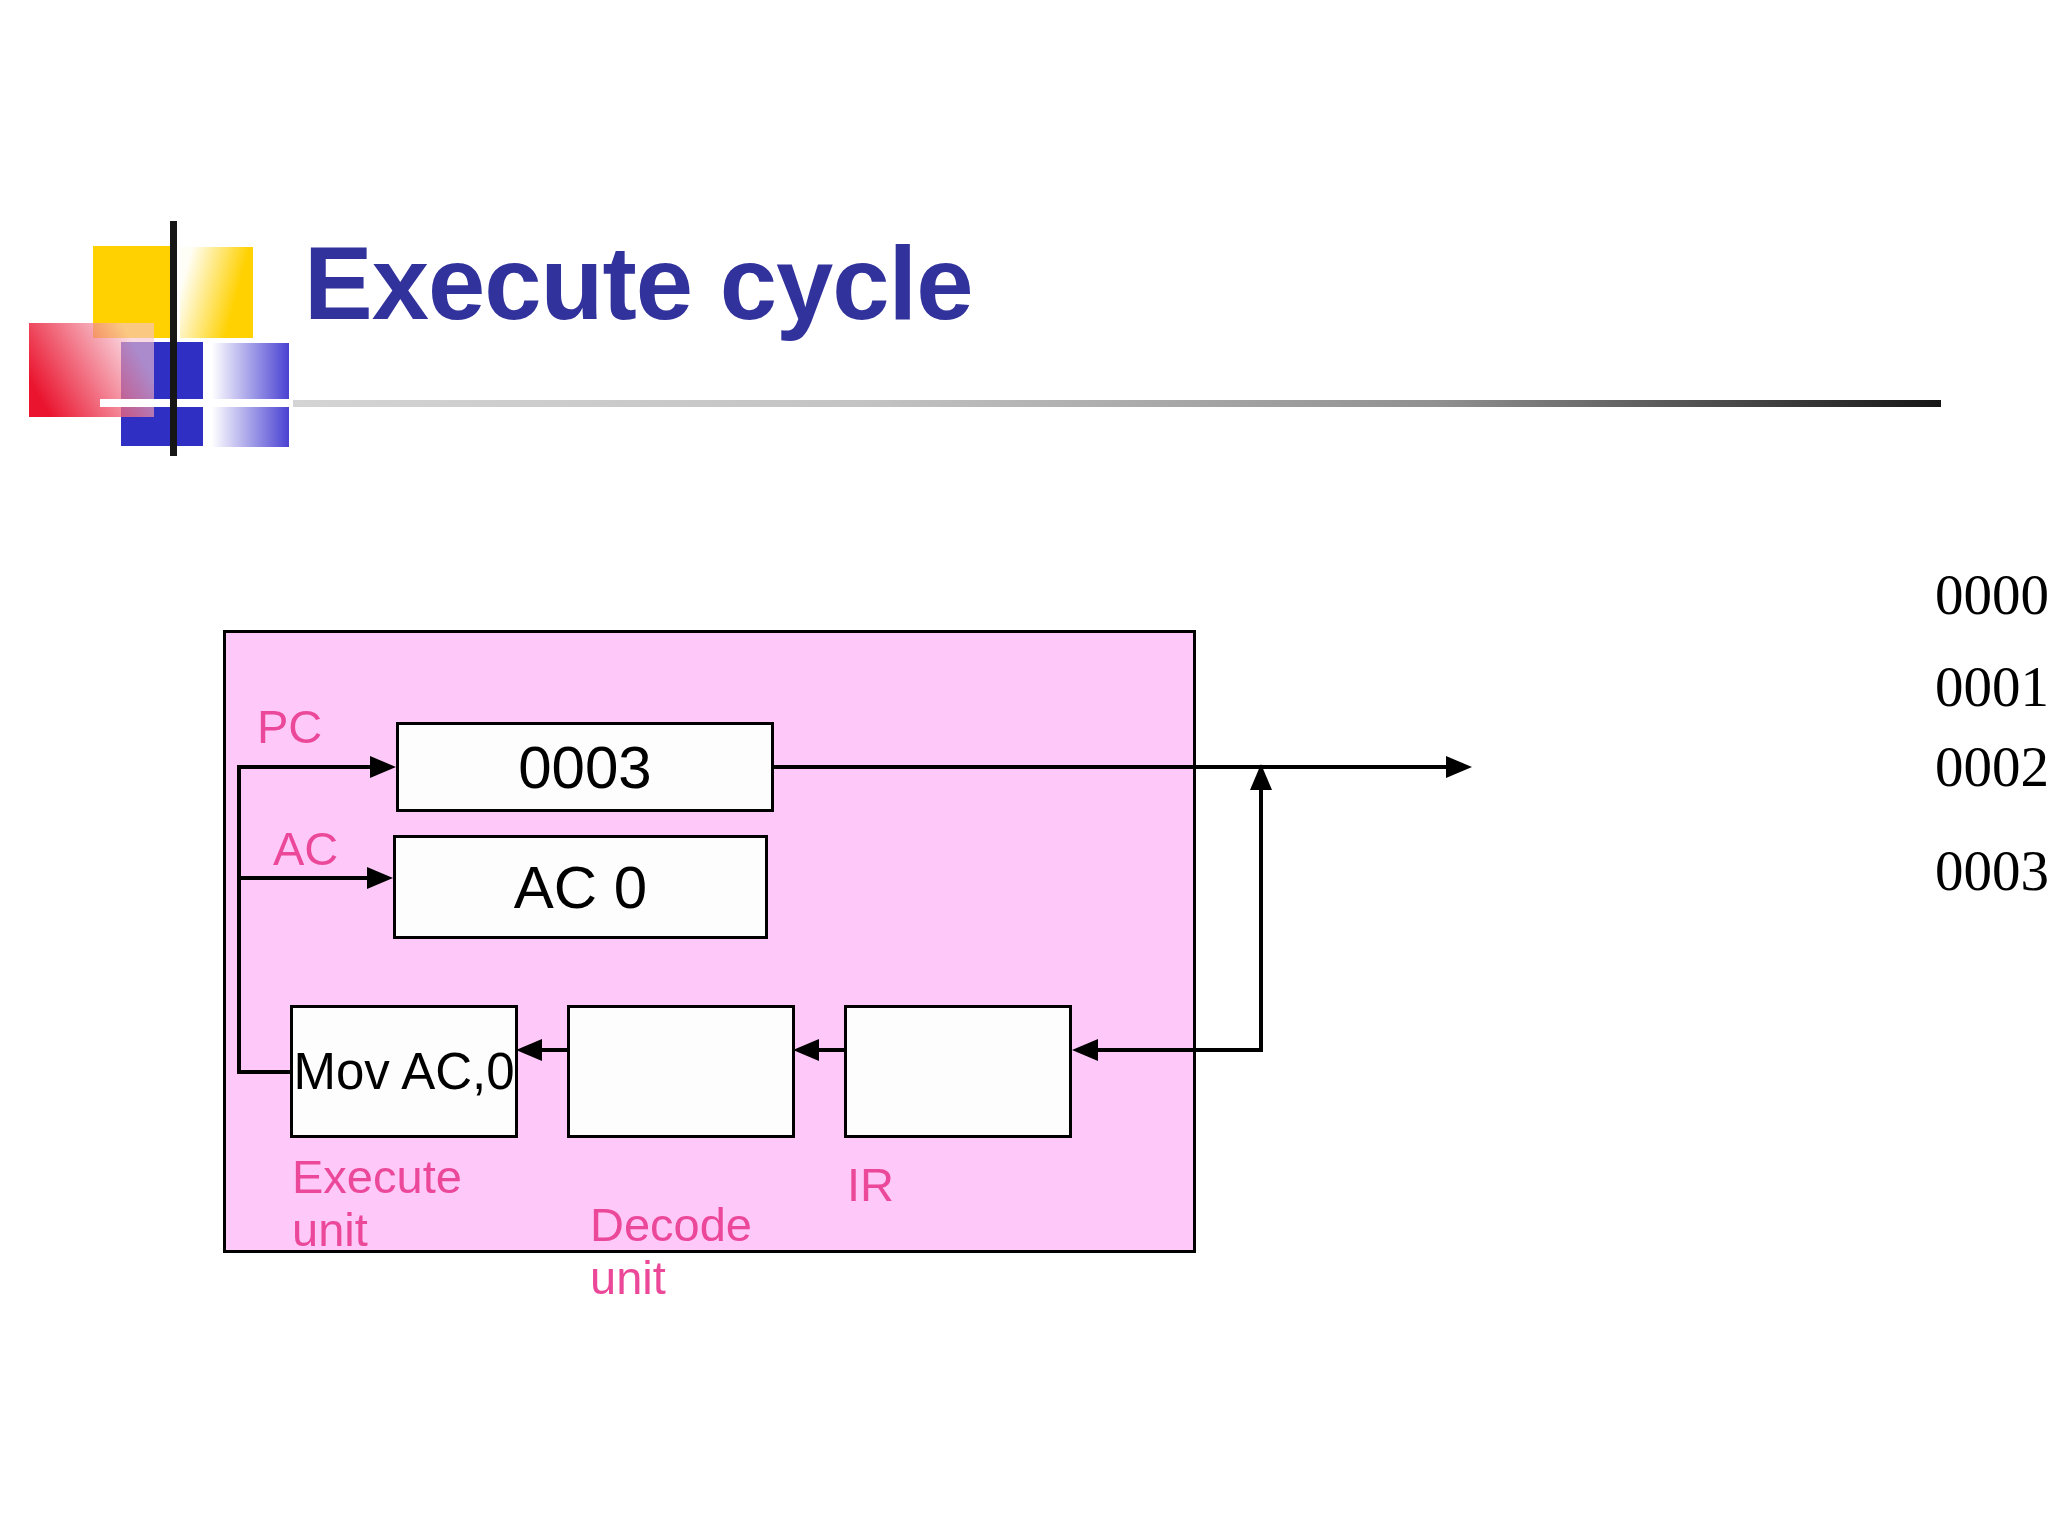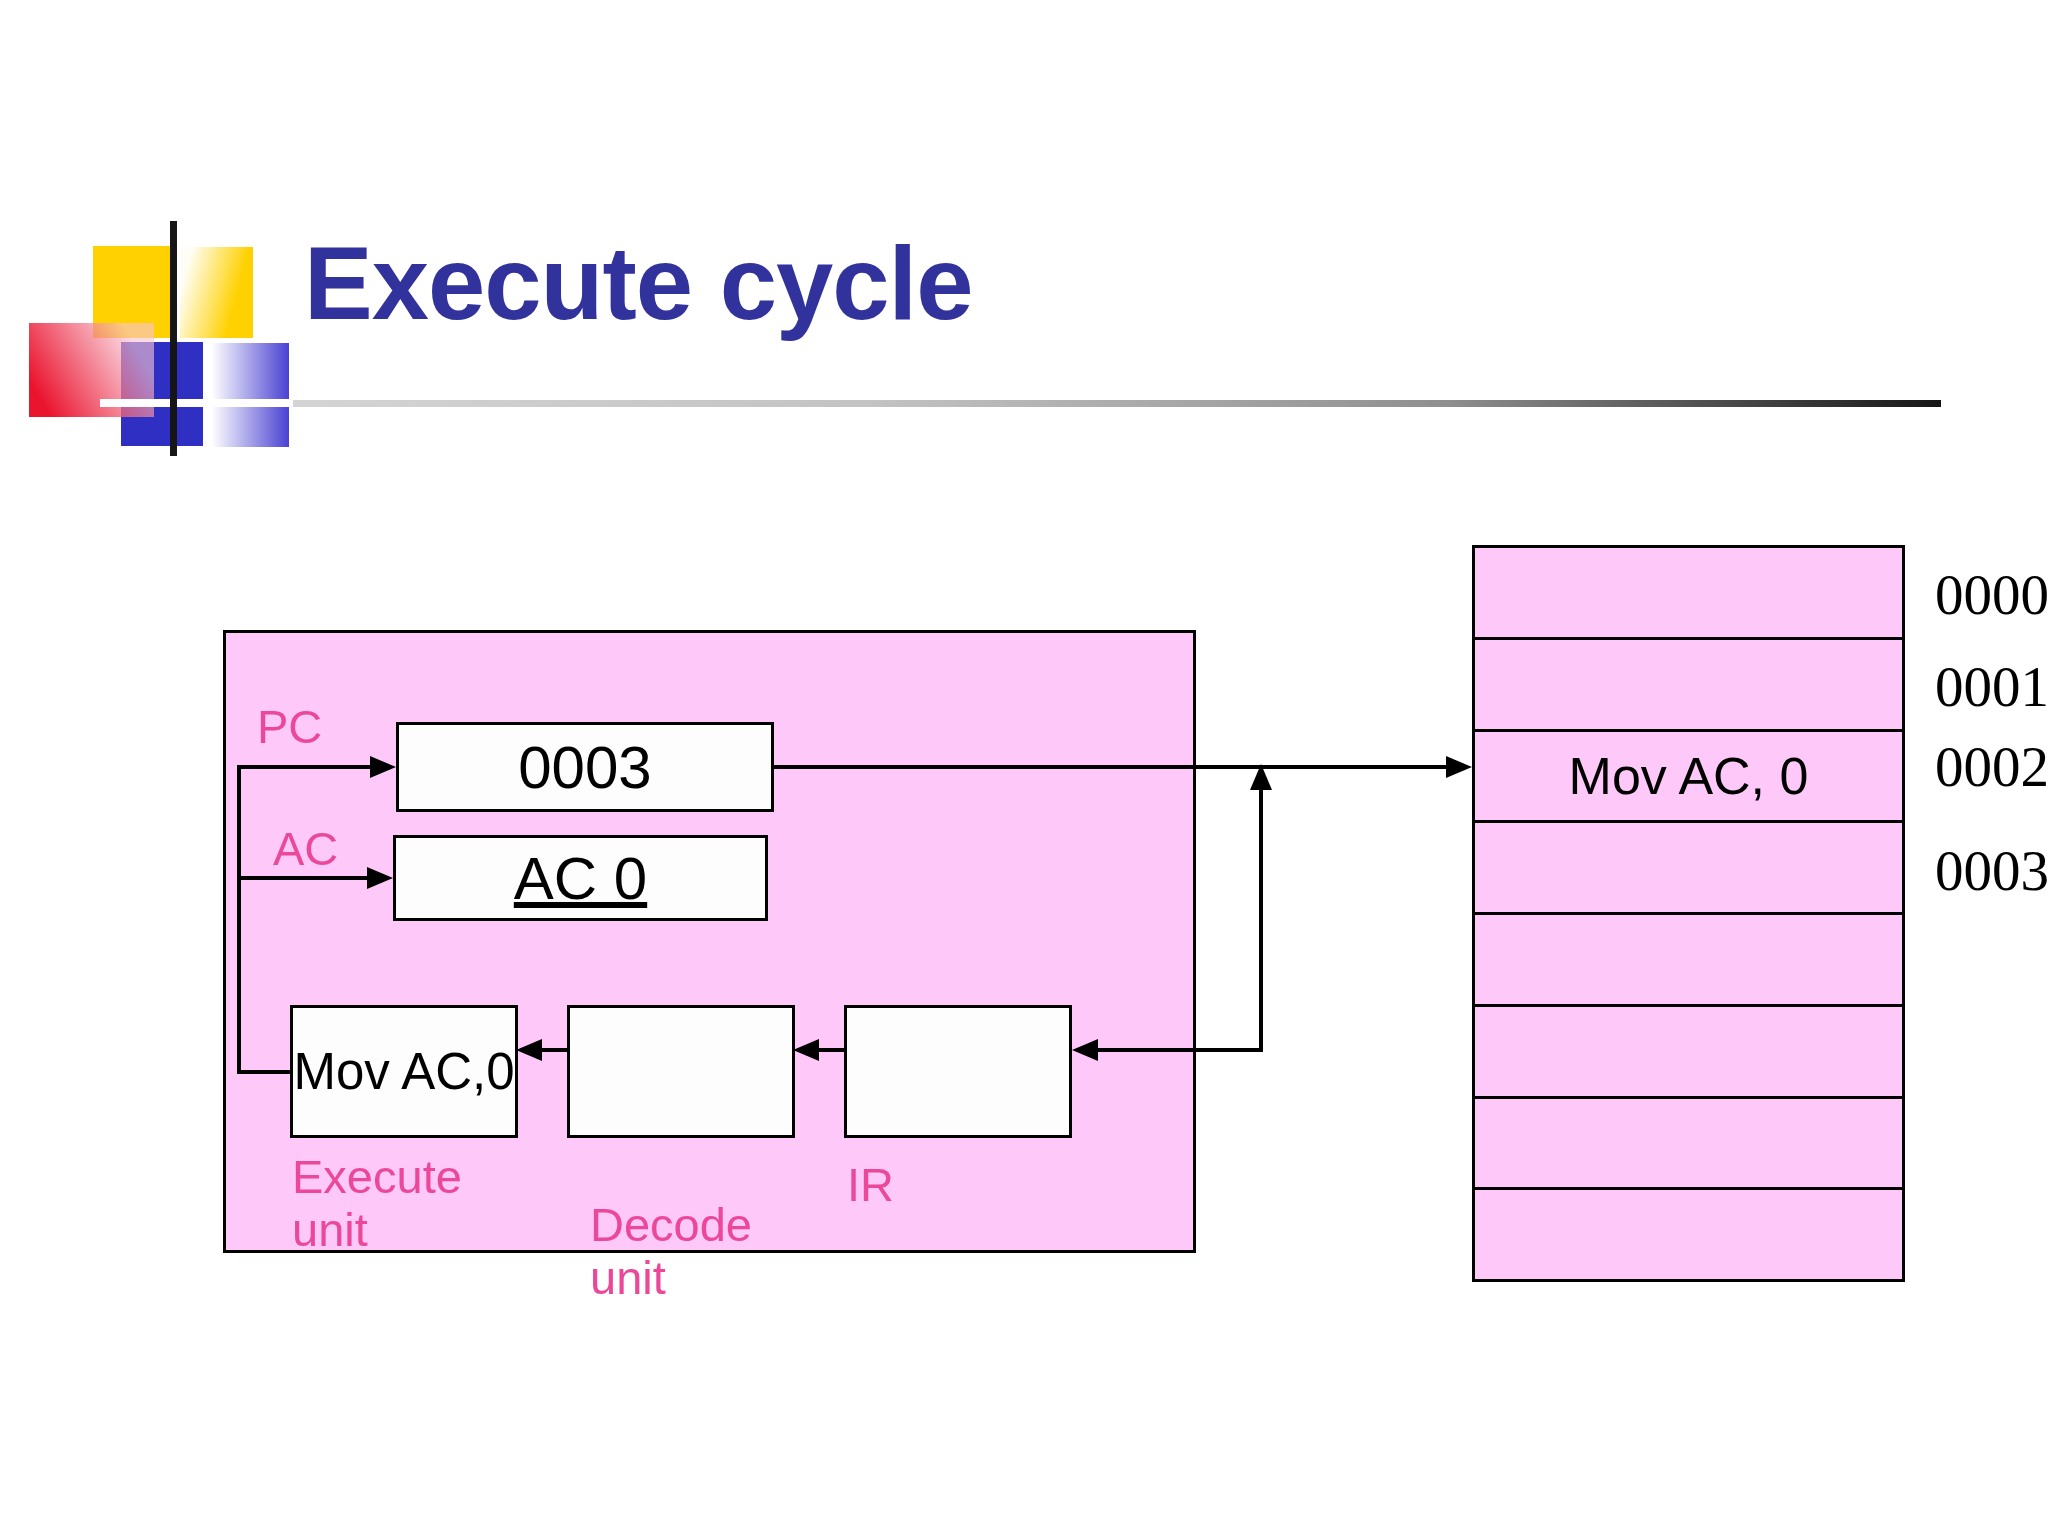--- a/index.html
+++ b/index.html
@@ -34,21 +34,21 @@
   .ah{position:absolute;width:0;height:0;}
   .ah-right{border-top:11px solid transparent;border-bottom:11px solid transparent;border-left:26px solid #000;}
   .ah-left{border-top:11px solid transparent;border-bottom:11px solid transparent;border-right:26px solid #000;}
   .ah-up{border-left:11px solid transparent;border-right:11px solid transparent;border-bottom:26px solid #000;}
 
   
   #cpu-box{left:223px;top:630px;width:973px;height:623px;}
   #pc-label{left:257px;top:700px;}
   #ac-label{left:273px;top:822px;}
   #pc-box{left:396px;top:722px;width:378px;height:90px;font-size:60px;}
-  #ac-box{left:393px;top:835px;width:375px;height:86px;font-size:60px;text-decoration:underline;}
+  #ac-box{left:393px;top:835px;width:375px;height:104px;font-size:60px;}
   #execute-box{left:290px;top:1005px;width:228px;height:133px;font-size:51px;}
   #decode-box{left:567px;top:1005px;width:228px;height:133px;}
   #ir-box{left:844px;top:1005px;width:228px;height:133px;}
   #execute-unit-label{left:292px;top:1150px;}
   #decode-unit-label{left:590px;top:1150px;margin-top:48px;}
   #ir-label{left:847px;top:1158px;}
 
   
   #feeder-vline{left:237px;top:765px;width:4px;height:309px;}
   #pc-feed-line{left:237px;top:765px;width:135px;height:4px;}
@@ -131,29 +131,19 @@
   <div class="line" id="ir-dec-line"></div>
   <div class="ah ah-left" id="ir-dec-ah"></div>
 
   <div class="line" id="bus-line"></div>
   <div class="ah ah-right" id="bus-ah"></div>
   <div class="line" id="mem-vline"></div>
   <div class="ah ah-up" id="mem-vline-ah"></div>
   <div class="line" id="mem-ir-line"></div>
   <div class="ah ah-left" id="mem-ir-ah"></div>
 
-  <div class="pinkbox" id="memory-box">
-    <div class="mem-row"></div>
-    <div class="mem-row"></div>
-    <div class="mem-row">Mov AC, 0</div>
-    <div class="mem-row"></div>
-    <div class="mem-row"></div>
-    <div class="mem-row"></div>
-    <div class="mem-row"></div>
-    <div class="mem-row"></div>
-  </div>
 
   <div class="addr" id="addr-0">0000</div>
   <div class="addr" id="addr-1">0001</div>
   <div class="addr" id="addr-2">0002</div>
   <div class="addr" id="addr-3">0003</div>
 
 </div>
 
 </body></html>

